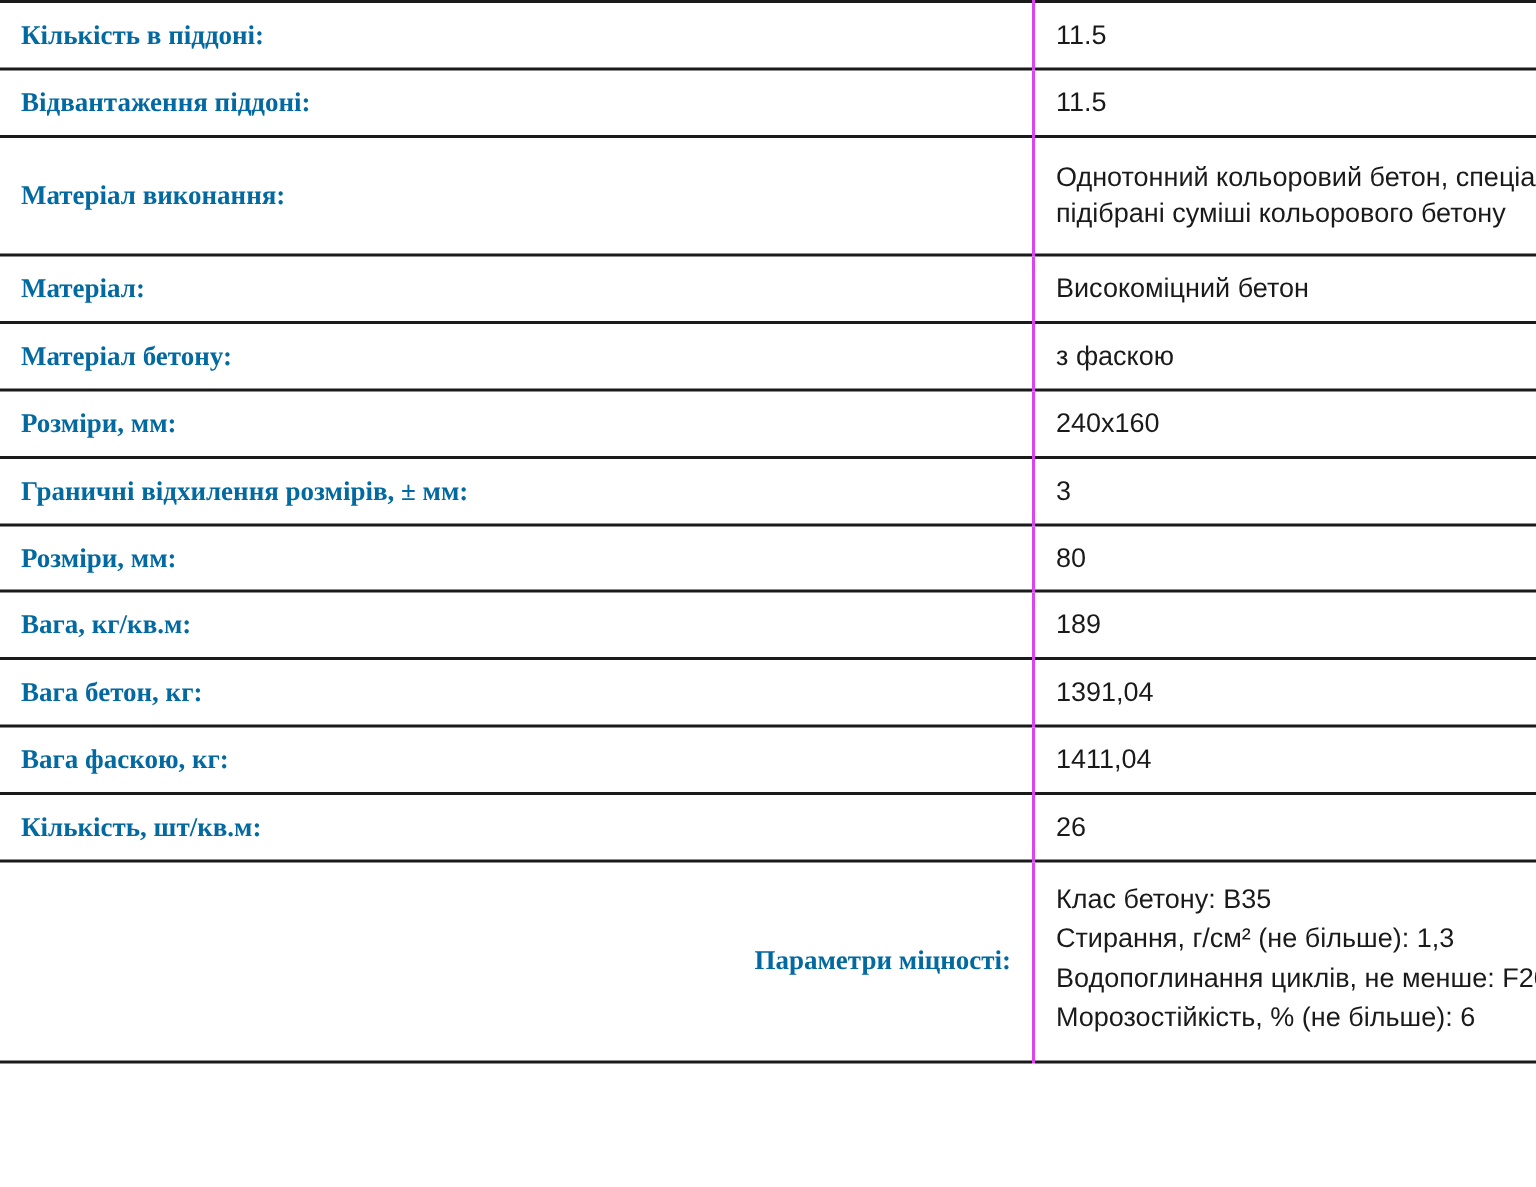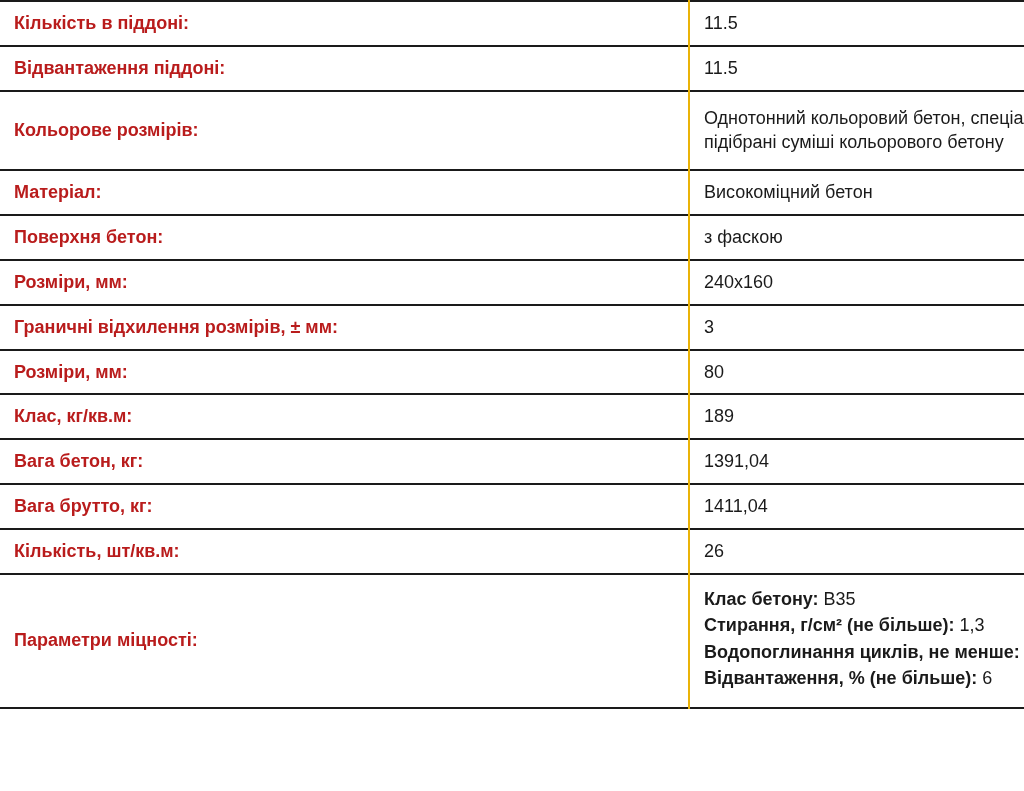--- a/index.html
+++ b/index.html
@@ -27,96 +27,98 @@
   }
   .spec-table td {
     vertical-align: middle;
     padding: 9px 14px;
     font-size: 18px;
     line-height: 1.38;
   }
   td.label {
     width: 660px;
     font-weight: bold;
-    border-right: 2px solid #eab308;
-    color: #b91c1c;
+    border-right: 2px solid #d946ef;
+    color: #0369a1;
+    font-family: Liberation Serif, serif;
   }
   td.value {
     width: 364px;
     font-weight: normal;
     color: #1a1a1a;
   }
   tr.tall td {
     padding-top: 14px;
     padding-bottom: 14px;
   }
   tr.strength td.label {
     vertical-align: middle;
+    text-align: right;
   }
   tr.strength td.value {
     vertical-align: top;
     padding-top: 12px;
     padding-bottom: 14px;
   }
   .sub-line {
     margin: 0 0 2px 0;
     font-size: 18px;
     line-height: 1.36;
   }
   .sub-line b {
-    font-weight: bold;
+    font-weight: normal;
   }
 </style>
 </head>
 <body>
 
 <table class="spec-table">
   <tbody>
     <tr>
       <td class="label">Кількість в піддоні:</td>
       <td class="value">11.5</td>
     </tr>
     <tr>
       <td class="label">Відвантаження піддоні:</td>
       <td class="value">11.5</td>
     </tr>
     <tr class="tall">
-      <td class="label">Кольорове розмірів:</td>
+      <td class="label">Матеріал виконання:</td>
       <td class="value">Однотонний кольоровий бетон, спеціально підібрані суміші кольорового бетону</td>
     </tr>
     <tr>
       <td class="label">Матеріал:</td>
       <td class="value">Високоміцний бетон</td>
     </tr>
     <tr>
-      <td class="label">Поверхня бетон:</td>
+      <td class="label">Матеріал бетону:</td>
       <td class="value">з фаскою</td>
     </tr>
     <tr>
       <td class="label">Розміри, мм:</td>
       <td class="value">240x160</td>
     </tr>
     <tr>
       <td class="label">Граничні відхилення розмірів, ± мм:</td>
       <td class="value">3</td>
     </tr>
     <tr>
       <td class="label">Розміри, мм:</td>
       <td class="value">80</td>
     </tr>
     <tr>
-      <td class="label">Клас, кг/кв.м:</td>
+      <td class="label">Вага, кг/кв.м:</td>
       <td class="value">189</td>
     </tr>
     <tr>
       <td class="label">Вага бетон, кг:</td>
       <td class="value">1391,04</td>
     </tr>
     <tr>
-      <td class="label">Вага брутто, кг:</td>
+      <td class="label">Вага фаскою, кг:</td>
       <td class="value">1411,04</td>
     </tr>
     <tr>
       <td class="label">Кількість, шт/кв.м:</td>
       <td class="value">26</td>
     </tr>
     <tr class="strength">
       <td class="label">Параметри міцності:</td>
       <td class="value">
         <p class="sub-line">
@@ -125,19 +127,19 @@
         </p>
         <p class="sub-line">
           <b>Стирання, г/см² (не більше):</b>
           <span>1,3</span>
         </p>
         <p class="sub-line">
           <b>Водопоглинання циклів, не менше:</b>
           <span>F200</span>
         </p>
         <p class="sub-line">
-          <b>Відвантаження, % (не більше):</b>
+          <b>Морозостійкість, % (не більше):</b>
           <span>6</span>
         </p>
       </td>
     </tr>
   </tbody>
 </table>
 
 </body></html>

